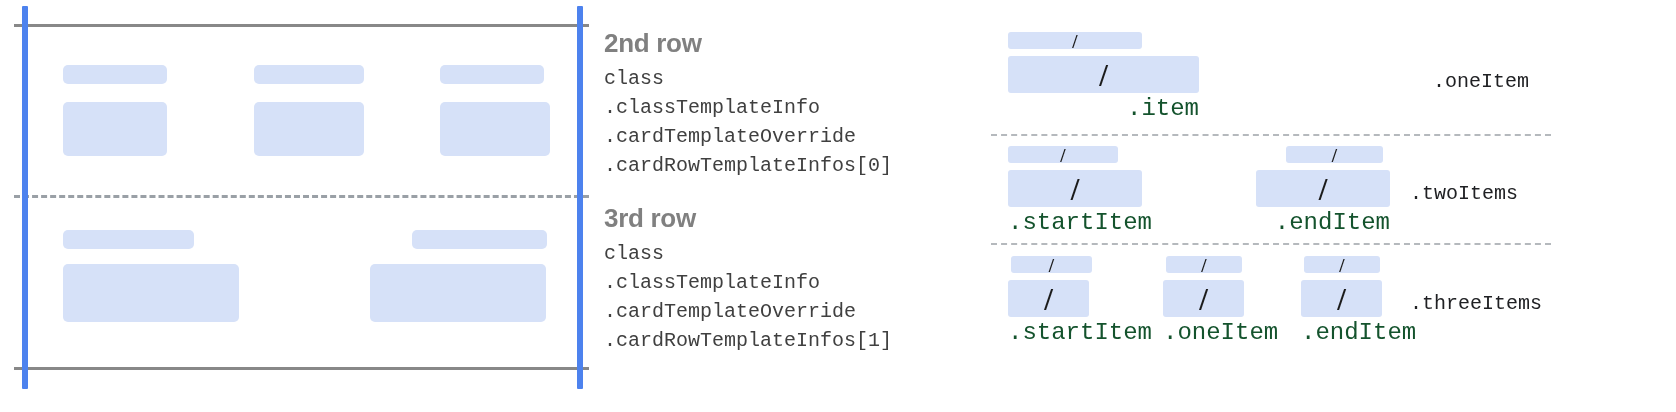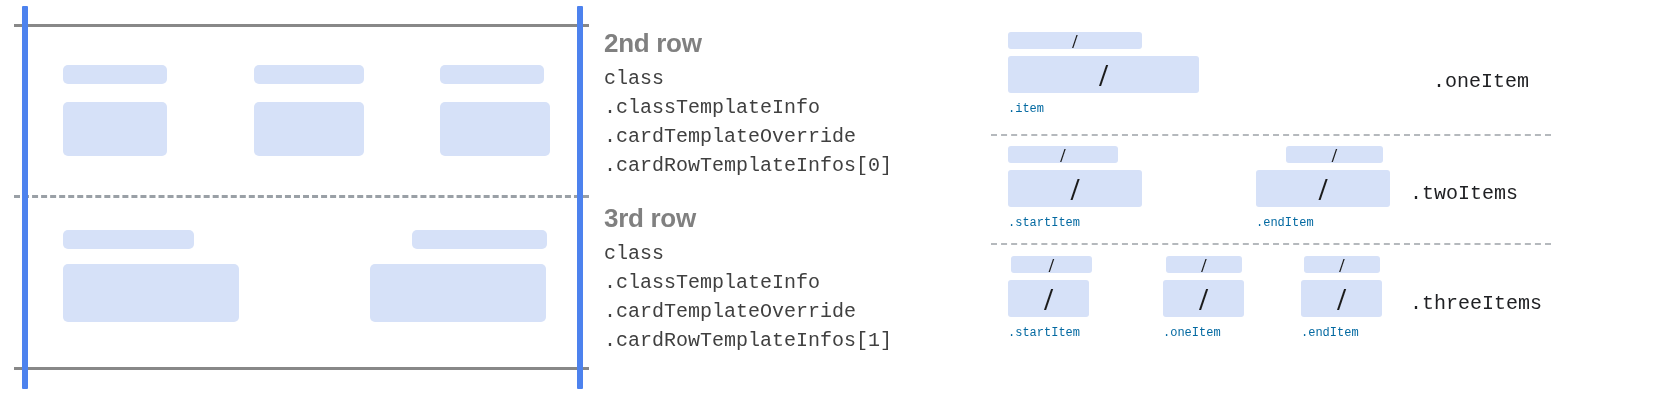--- a/index.html
+++ b/index.html
@@ -140,24 +140,25 @@
     font-weight:bold;
     color:#1b1b1b;
     line-height:1;
   }
   .bar-small .slash{ font-size:19px; }
   .bar-large .slash{ font-size:31px; }
 
   .item-label{
     margin-top:4px;
     font-family:"Liberation Mono", monospace;
-    font-size:12px;
+    font-size:24px;
     line-height:24px;
-    color:#0369a1;
+    color:#14532d;
     white-space:nowrap;
+    text-align:right;
   }
 
   .variant-label{
     position:absolute;
     font-family:"Liberation Mono", monospace;
     font-size:20px;
     line-height:24px;
     color:#202124;
     white-space:nowrap;
   }

